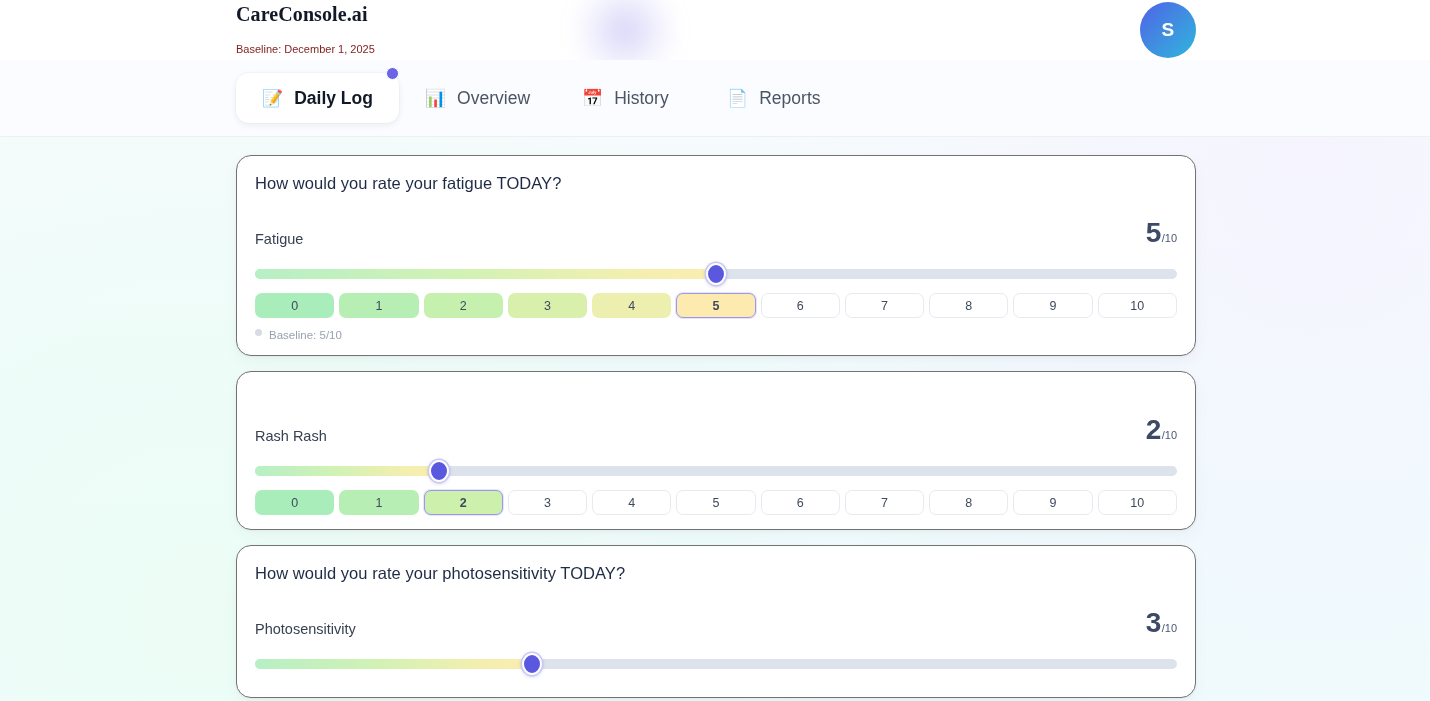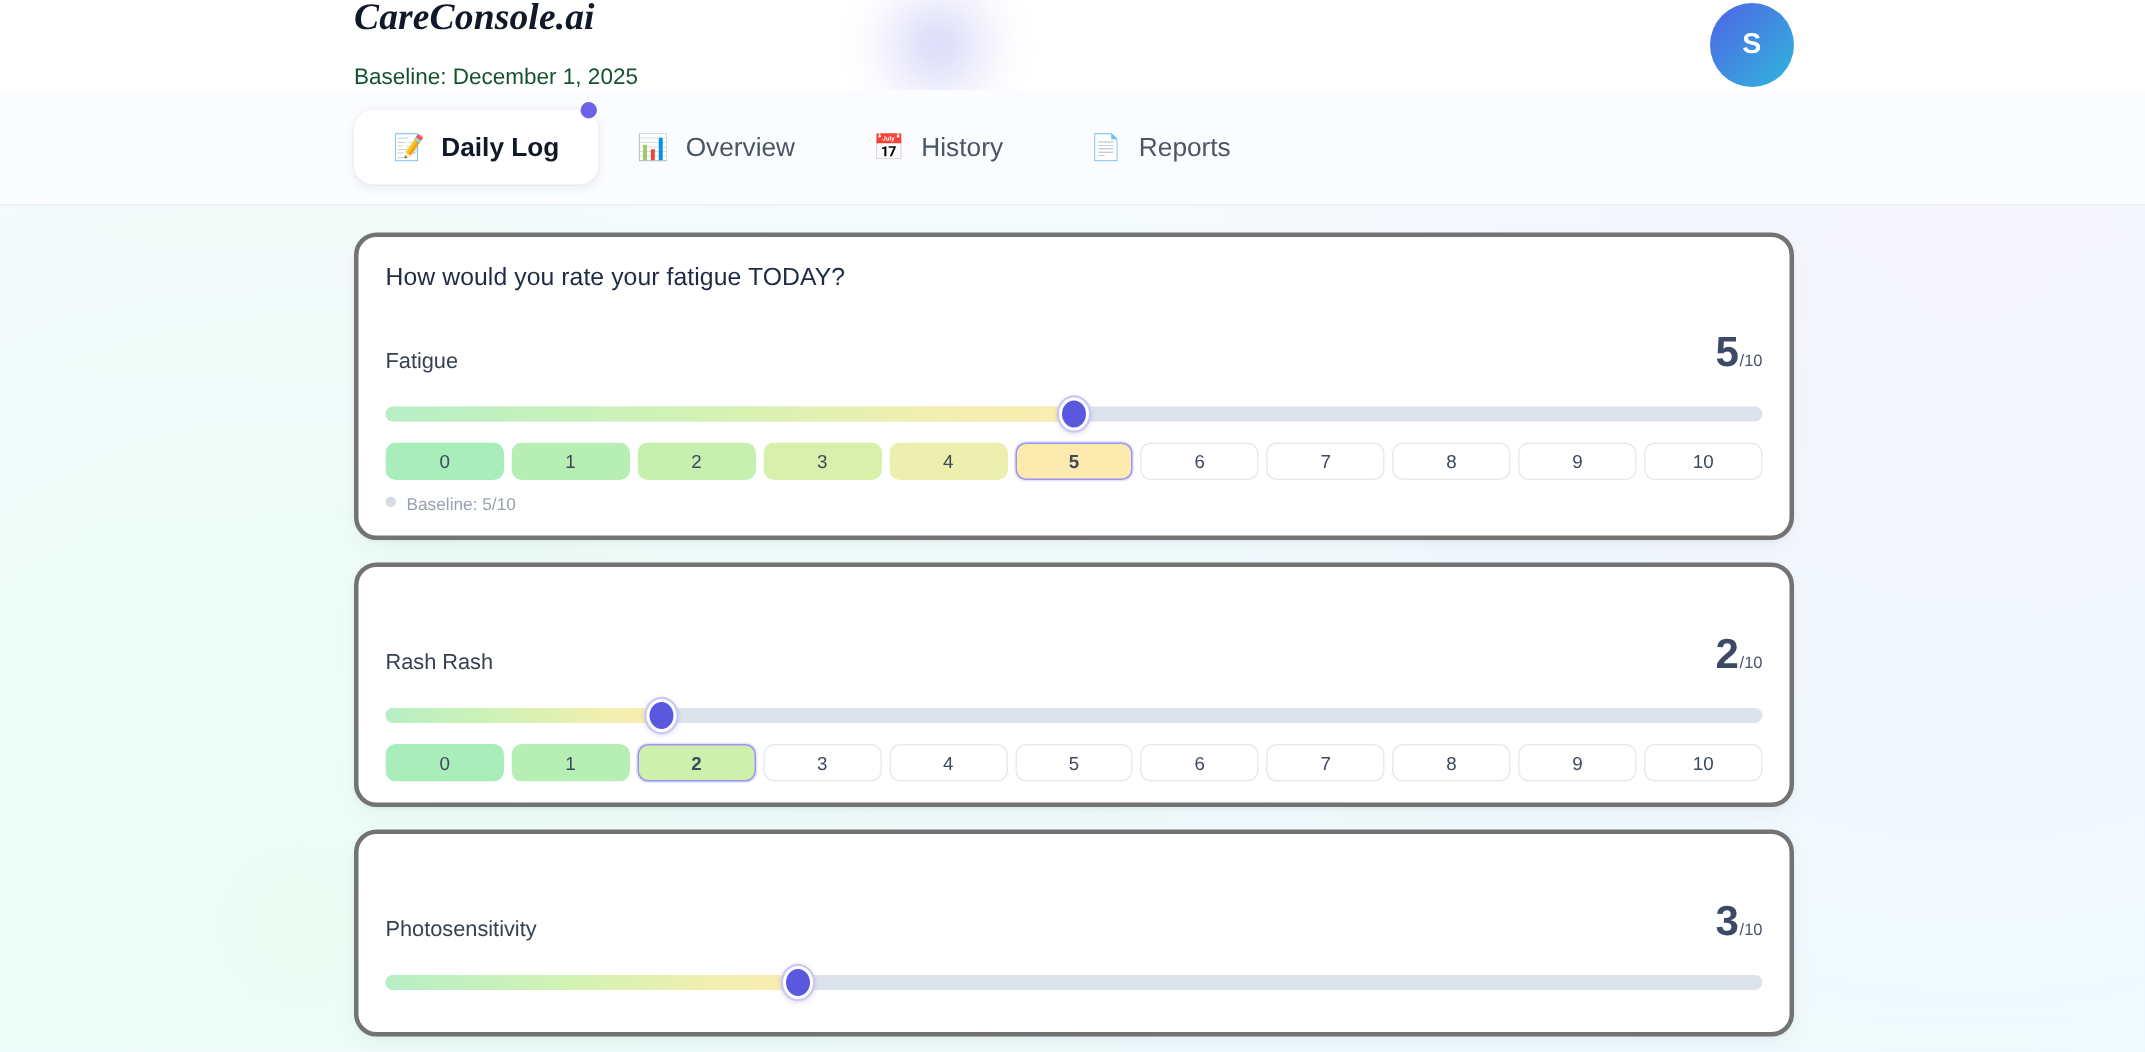--- a/index.html
+++ b/index.html
@@ -50,31 +50,30 @@
     border-radius: 50%;
     background: radial-gradient(circle, rgba(124,118,232,0.30) 0%, rgba(140,134,240,0.10) 45%, rgba(255,255,255,0) 72%);
     filter: blur(9px);
     pointer-events: none;
   }
 
   .brand { display: flex; flex-direction: column; justify-content: center; }
 
   .brand-title {
     font-family: "Liberation Serif", serif;
-    font-size: 25px;
+    font-size: 20px;
     font-weight: 700;
     color: #111827;
     line-height: 1.06;
     letter-spacing: 0.1px;
-    font-style: italic;
   }
 
   .brand-sub {
-    font-size: 15px;
-    color: #14532d;
+    font-size: 11px;
+    color: #7f1d1d;
     line-height: 1.3;
     margin-top: 17px;
   }
 
   .avatar {
     position: absolute;
     right: 234px;
     top: 2px;
     width: 56px;
     height: 56px;
@@ -147,21 +146,21 @@
   .content {
     position: relative;
     z-index: 2;
     padding: 18px 0 0 236px;
   }
 
   .card {
     width: 960px;
     background: #ffffff;
     border-radius: 15px;
-    border: 3px solid #737373;
+    border: 1px solid #737373;
     box-shadow: 0 1px 3px rgba(16,24,40,0.045), 0 6px 16px rgba(16,24,40,0.035);
     padding: 18px 18px 14px 18px;
     margin-bottom: 15px;
   }
 
   .q-title {
     font-size: 16.5px;
     color: #1f2a44;
     font-weight: 400;
     letter-spacing: 0.05px;
@@ -353,20 +352,21 @@
         <div class="scale-btn">4</div>
         <div class="scale-btn">5</div>
         <div class="scale-btn">6</div>
         <div class="scale-btn">7</div>
         <div class="scale-btn">8</div>
         <div class="scale-btn">9</div>
         <div class="scale-btn">10</div>
       </div>
     </section>
     <section class="card">
+      <div class="q-title">How would you rate your photosensitivity TODAY?</div>
       <div class="row-label">
         <div class="sym-name">Photosensitivity</div>
         <div class="sym-value">
           <span class="big">3</span>
           <span class="small">/10</span>
         </div>
       </div>
       <div class="slider">
         <div class="slider-track"></div>
         <div class="slider-fill" style="width: 30%;"></div>

